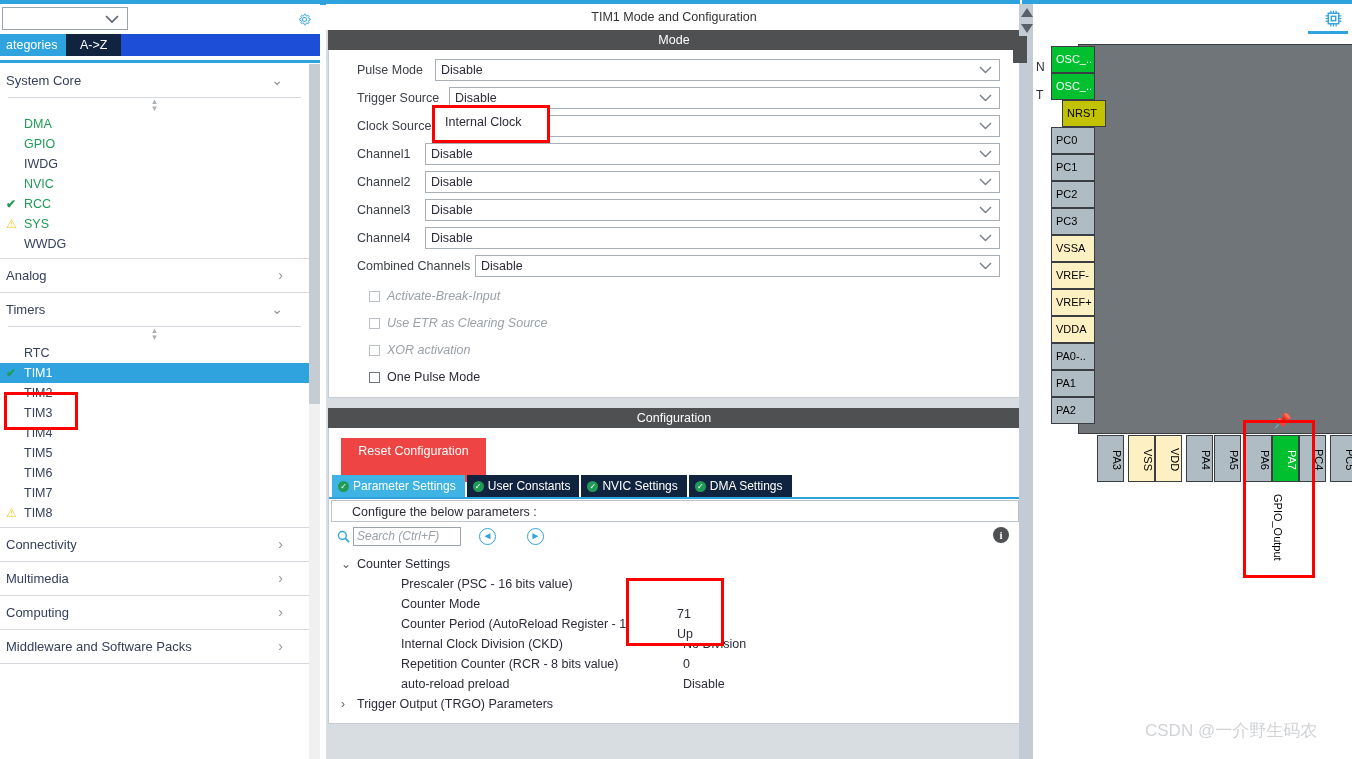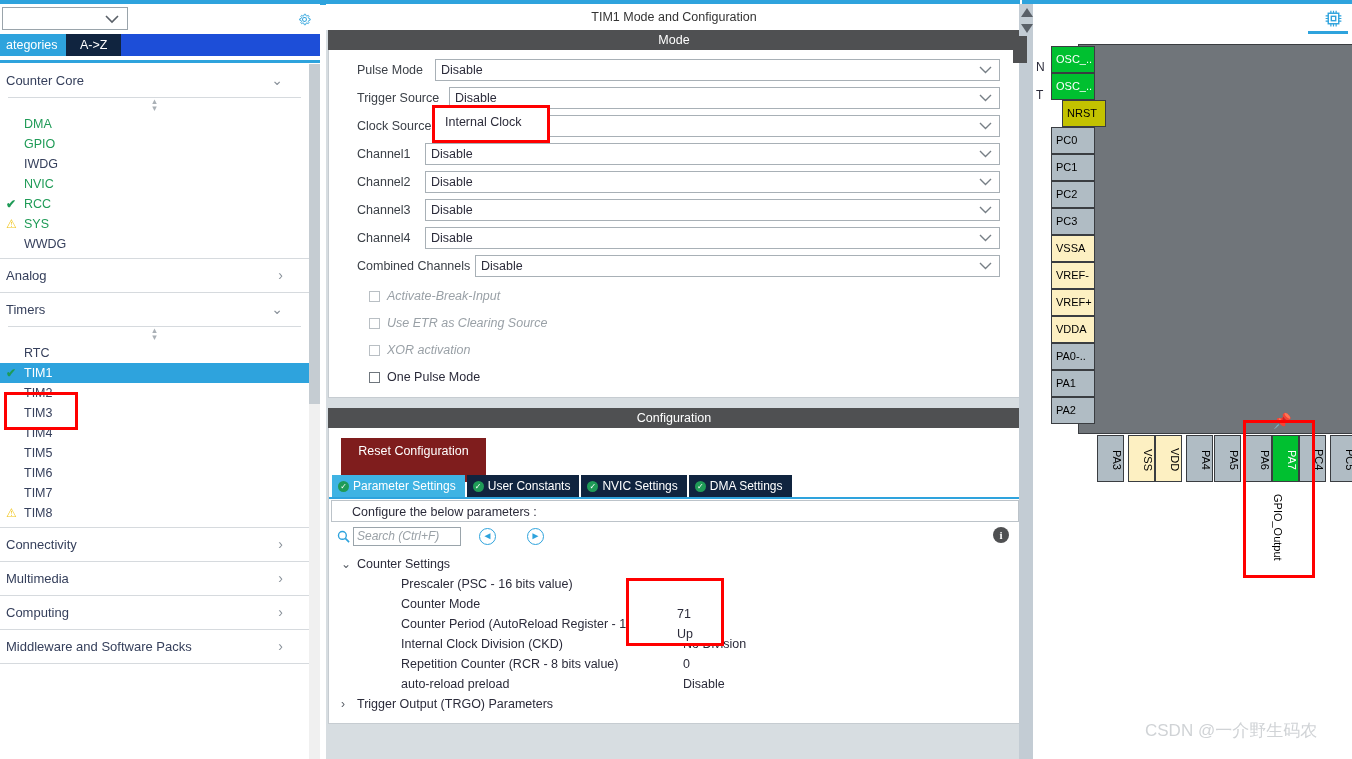--- a/index.html
+++ b/index.html
@@ -110,21 +110,21 @@
   .check-lbl.dim { color: #9aa1a7; font-style: italic; }
 
   .gap-strip { height: 10px; background: #d7dde1; }
 
   .config-box {
     background: #ffffff; margin: 0 2px; border: 1px solid #c6ccd1; border-top: none;
     height: 296px; position: relative;
   }
   .reset-btn {
     position: absolute; left: 12px; top: 10px; width: 145px; height: 44px;
-    background: #7f1d1d; color: #ffffff; font-size: 12.5px;
+    background: #ef4444; color: #ffffff; font-size: 12.5px;
     line-height: 26px; text-align: center; cursor: pointer;
   }
   .cfg-tabs { position: absolute; left: 3px; top: 47px; height: 22px; }
   .cfg-tab {
     float: left; height: 22px; line-height: 22px; padding: 0 9px 0 6px;
     background: #10243f; color: #ffffff; font-size: 12px; margin-right: 2px; cursor: pointer;
     white-space: nowrap;
   }
   .cfg-tab.active { background: #3fb3e3; }
   .cfg-tab .dot {
@@ -235,21 +235,21 @@
     <div class="tabs-row">
       <div class="tab-cat">ategories</div>
       <div class="tab-az">A-&gt;Z</div>
     </div>
     <div class="tabs-underline"></div>
 
     <div style="position:absolute; left:0; top:60px; width:309px; height:699px; overflow:hidden;">
 
       <div class="cat-group">
         <div class="cat-header">
-          <span>Counter Core</span>
+          <span>System Core</span>
           <span class="arrow">⌄</span>
         </div>
         <div class="cat-divider"></div>
         <div class="spinner">
             <span>▴</span>
             <span>▾</span>
           </div>
         <div class="ip-list">
           <div class="ip-item configured"><span>DMA</span></div>
           <div class="ip-item configured"><span>GPIO</span></div>

